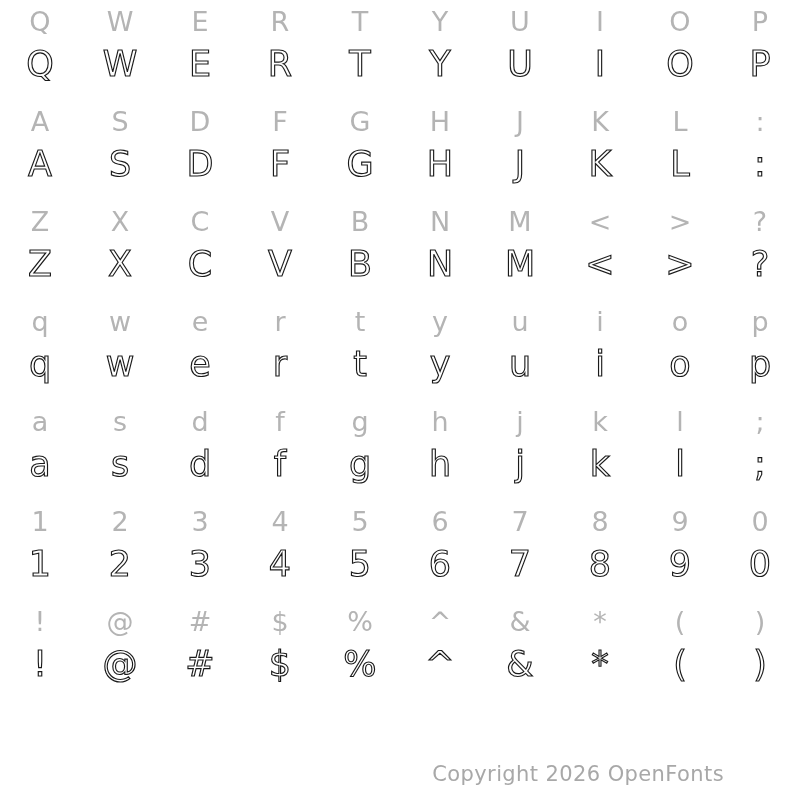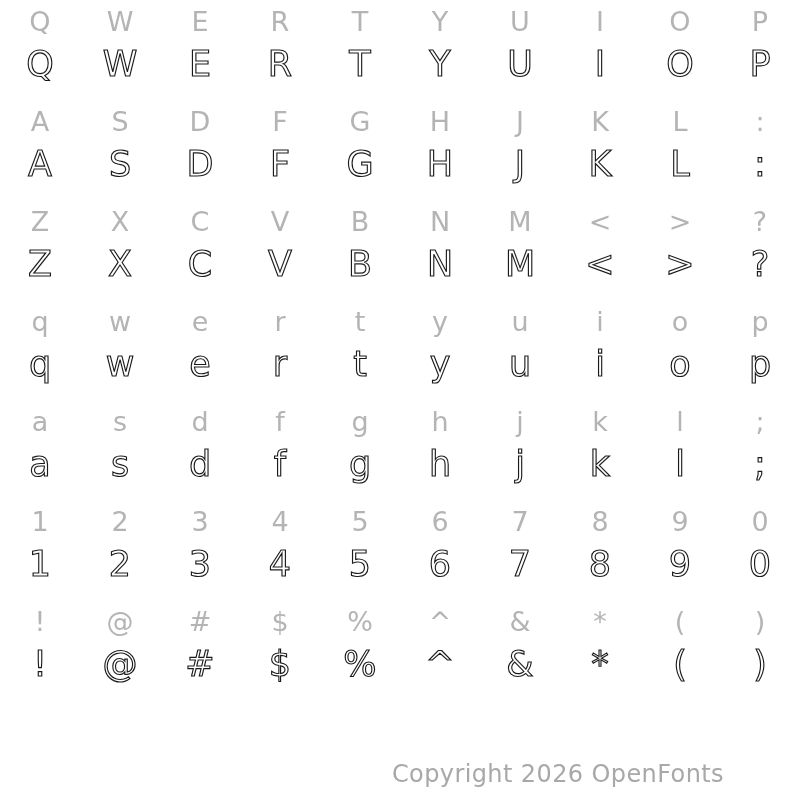--- a/index.html
+++ b/index.html
@@ -55,21 +55,21 @@
   @supports (-webkit-text-stroke: 1px #000) {
     .row.preview .cell {
       color: transparent;
       -webkit-text-stroke: 1.15px #1a1a1a;
     }
   }
   .footer {
     position: absolute;
     right: 76px;
     bottom: 14px;
-    font-size: 24px;
+    font-size: 21px;
     line-height: 24px;
     color: #a8a8a8;
     letter-spacing: 0.4px;
   }
 </style>
 </head>
 <body>
 
 <div class="charmap">
     <div class="pair">

